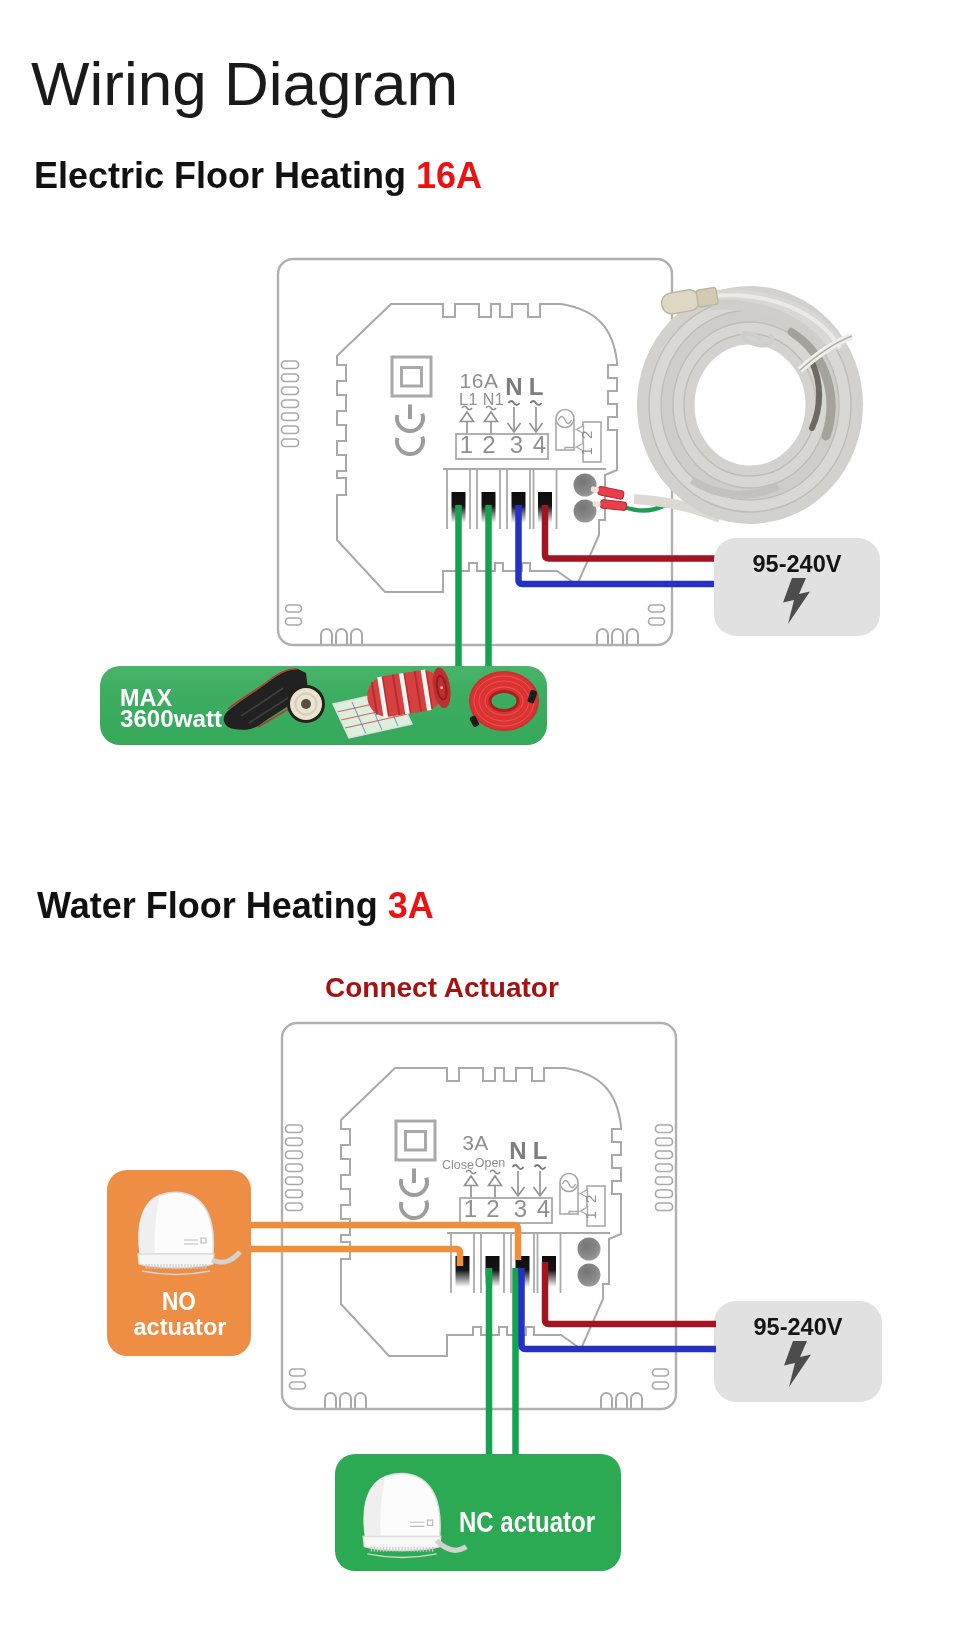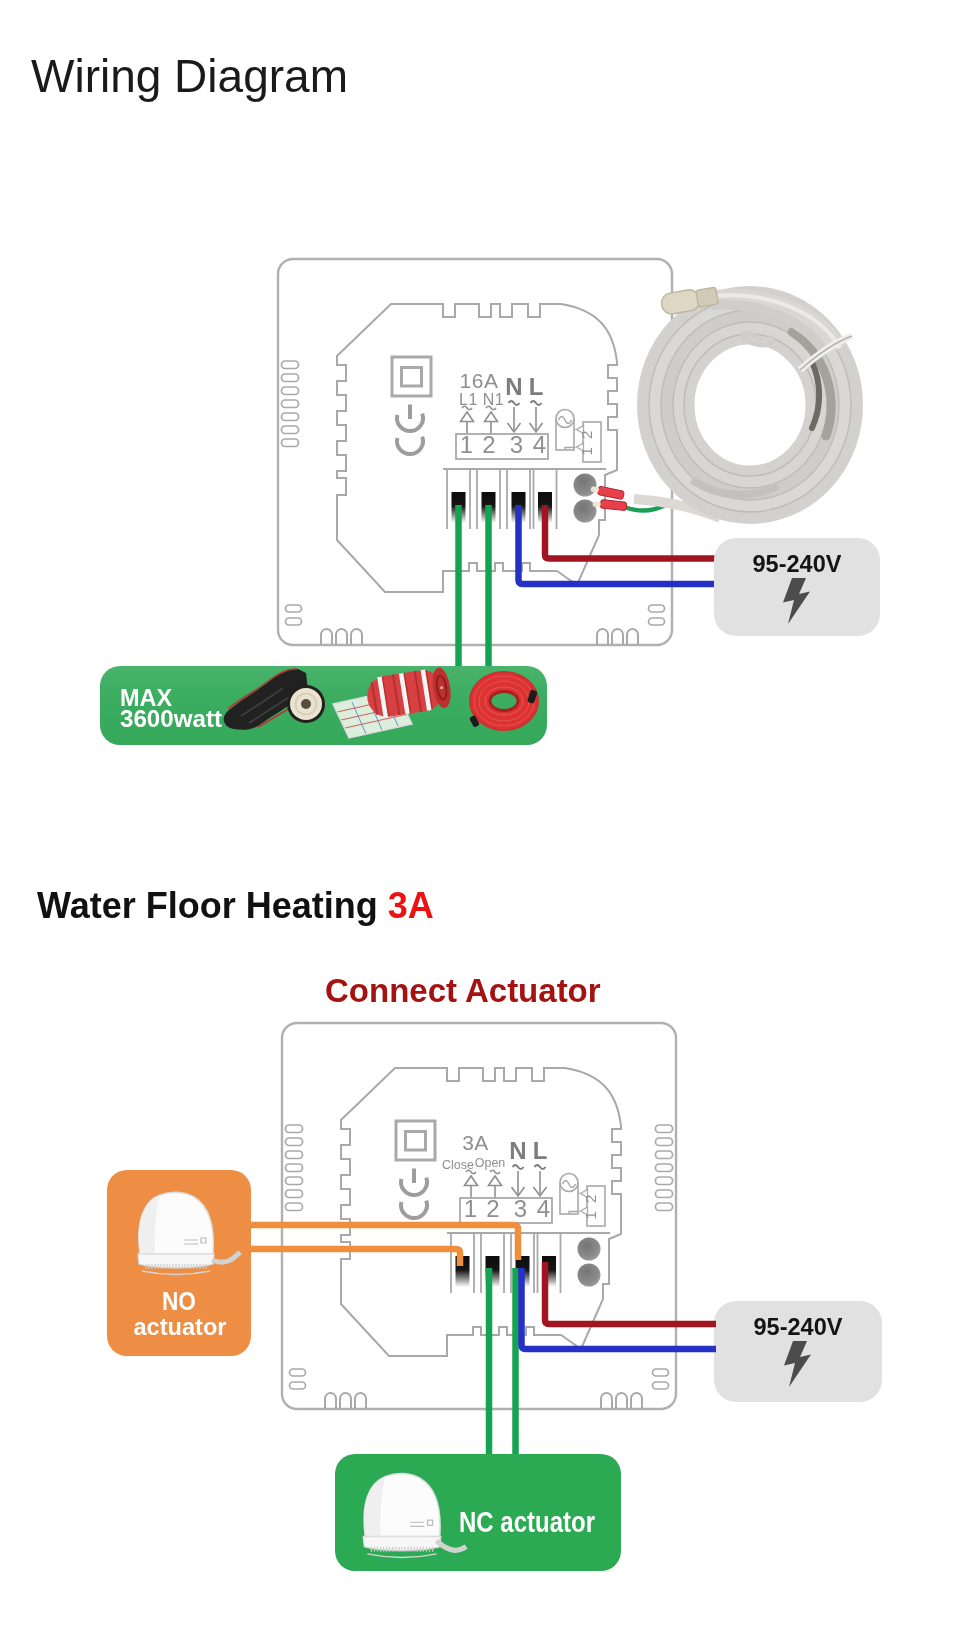--- a/index.html
+++ b/index.html
@@ -1,25 +1,26 @@
 <!DOCTYPE html>
 <html><head><meta charset="utf-8">
 <style>
 html,body{margin:0;padding:0;background:#fff;}
 #page{position:relative;width:960px;height:1645px;background:#fff;overflow:hidden;
   font-family:"Liberation Sans",sans-serif;}
-.h1{position:absolute;left:31px;top:53px;font-size:46px;color:#1a1a1a;letter-spacing:0px;line-height:1;}
+.h1{position:absolute;left:31px;top:53px;font-size:62px;color:#1a1a1a;letter-spacing:0px;line-height:1;}
 .h2{position:absolute;font-size:36px;font-weight:bold;color:#111;line-height:1;}
 .red{color:#ee1111;}
-.ca{position:absolute;font-size:33px;font-weight:bold;color:#a51212;line-height:1;}
+.ca{position:absolute;font-size:28px;font-weight:bold;color:#a51212;line-height:1;}
 svg{position:absolute;left:0;top:0;}
 </style></head>
 <body>
 <div id="page">
 <div class="h1">Wiring Diagram</div>
+<div class="h2" style="left:34px;top:158px;">Electric Floor Heating <span class="red">16A</span></div>
 <div class="h2" style="left:37px;top:888px;">Water Floor Heating <span class="red">3A</span></div>
 <div class="ca" style="left:325px;top:974px;">Connect Actuator</div>
 <svg width="960" height="1645" viewBox="0 0 960 1645">
 <defs>
 <linearGradient id="term" x1="0" y1="0" x2="0" y2="1">
  <stop offset="0" stop-color="#0c0c0c"></stop>
           <stop offset="0.45" stop-color="#151515"></stop>
  <stop offset="1" stop-color="#151515" stop-opacity="0"></stop>
 </linearGradient>
 <linearGradient id="grn" x1="0" y1="0" x2="0" y2="1">

